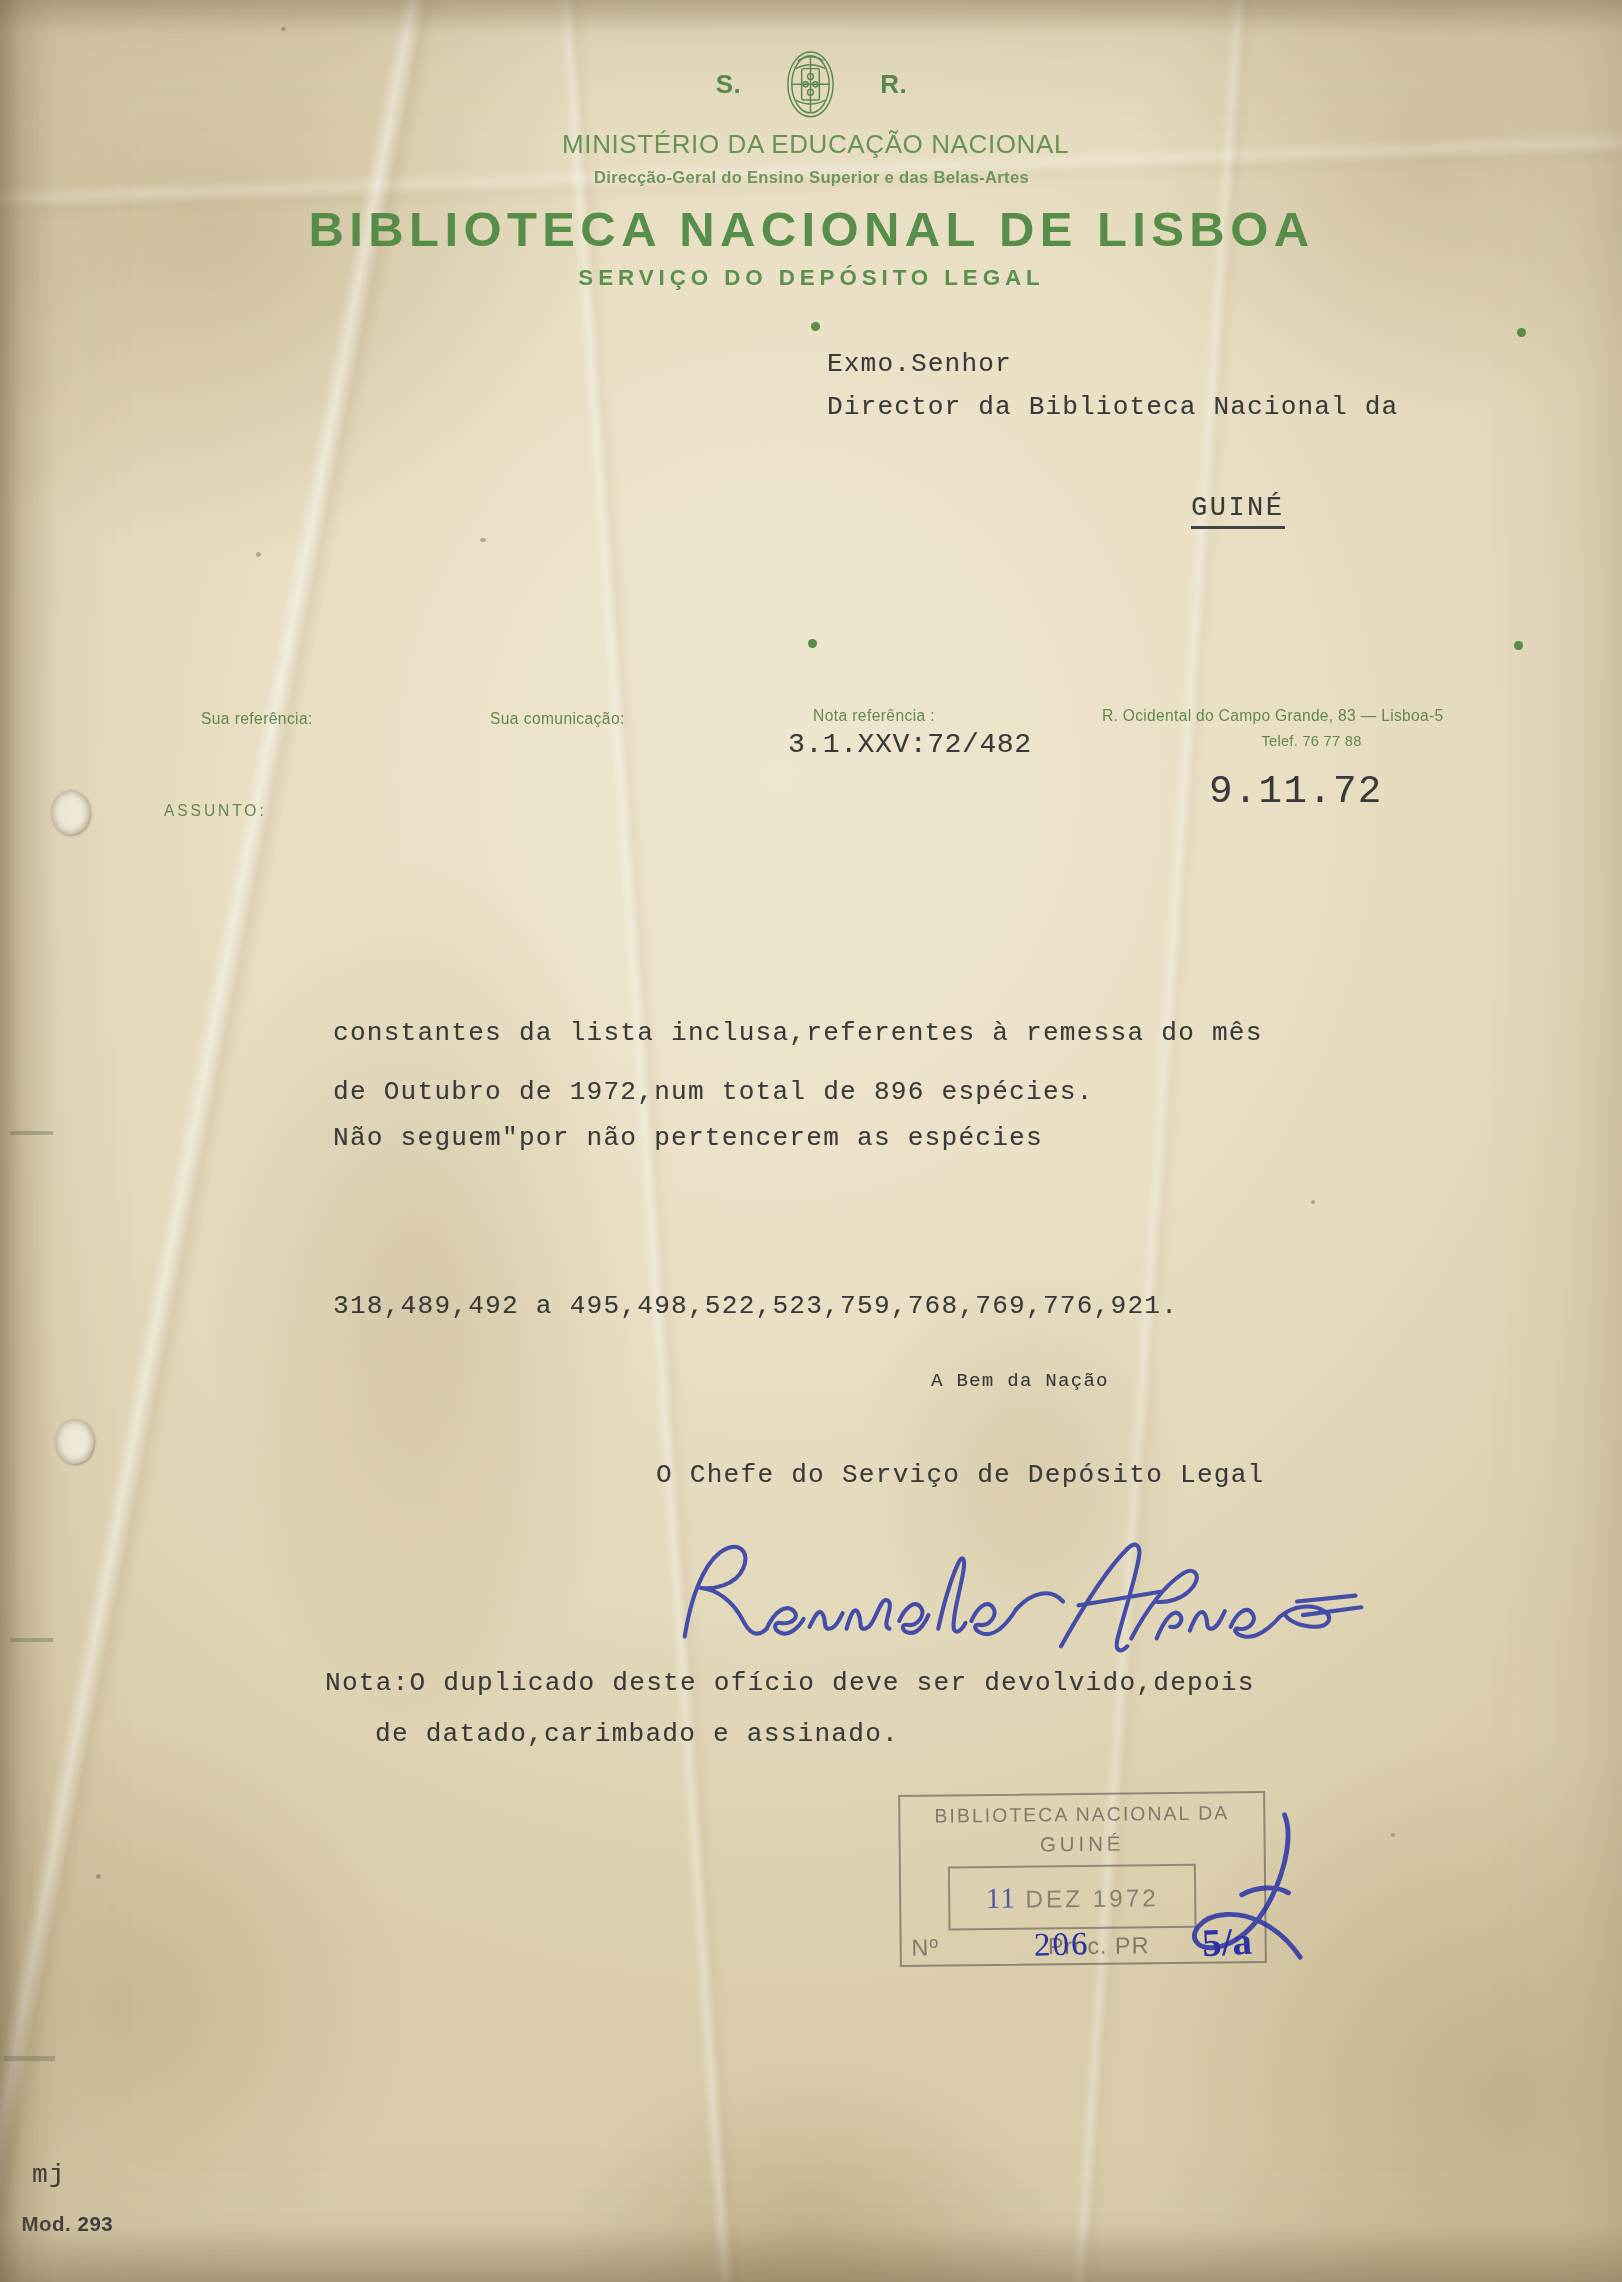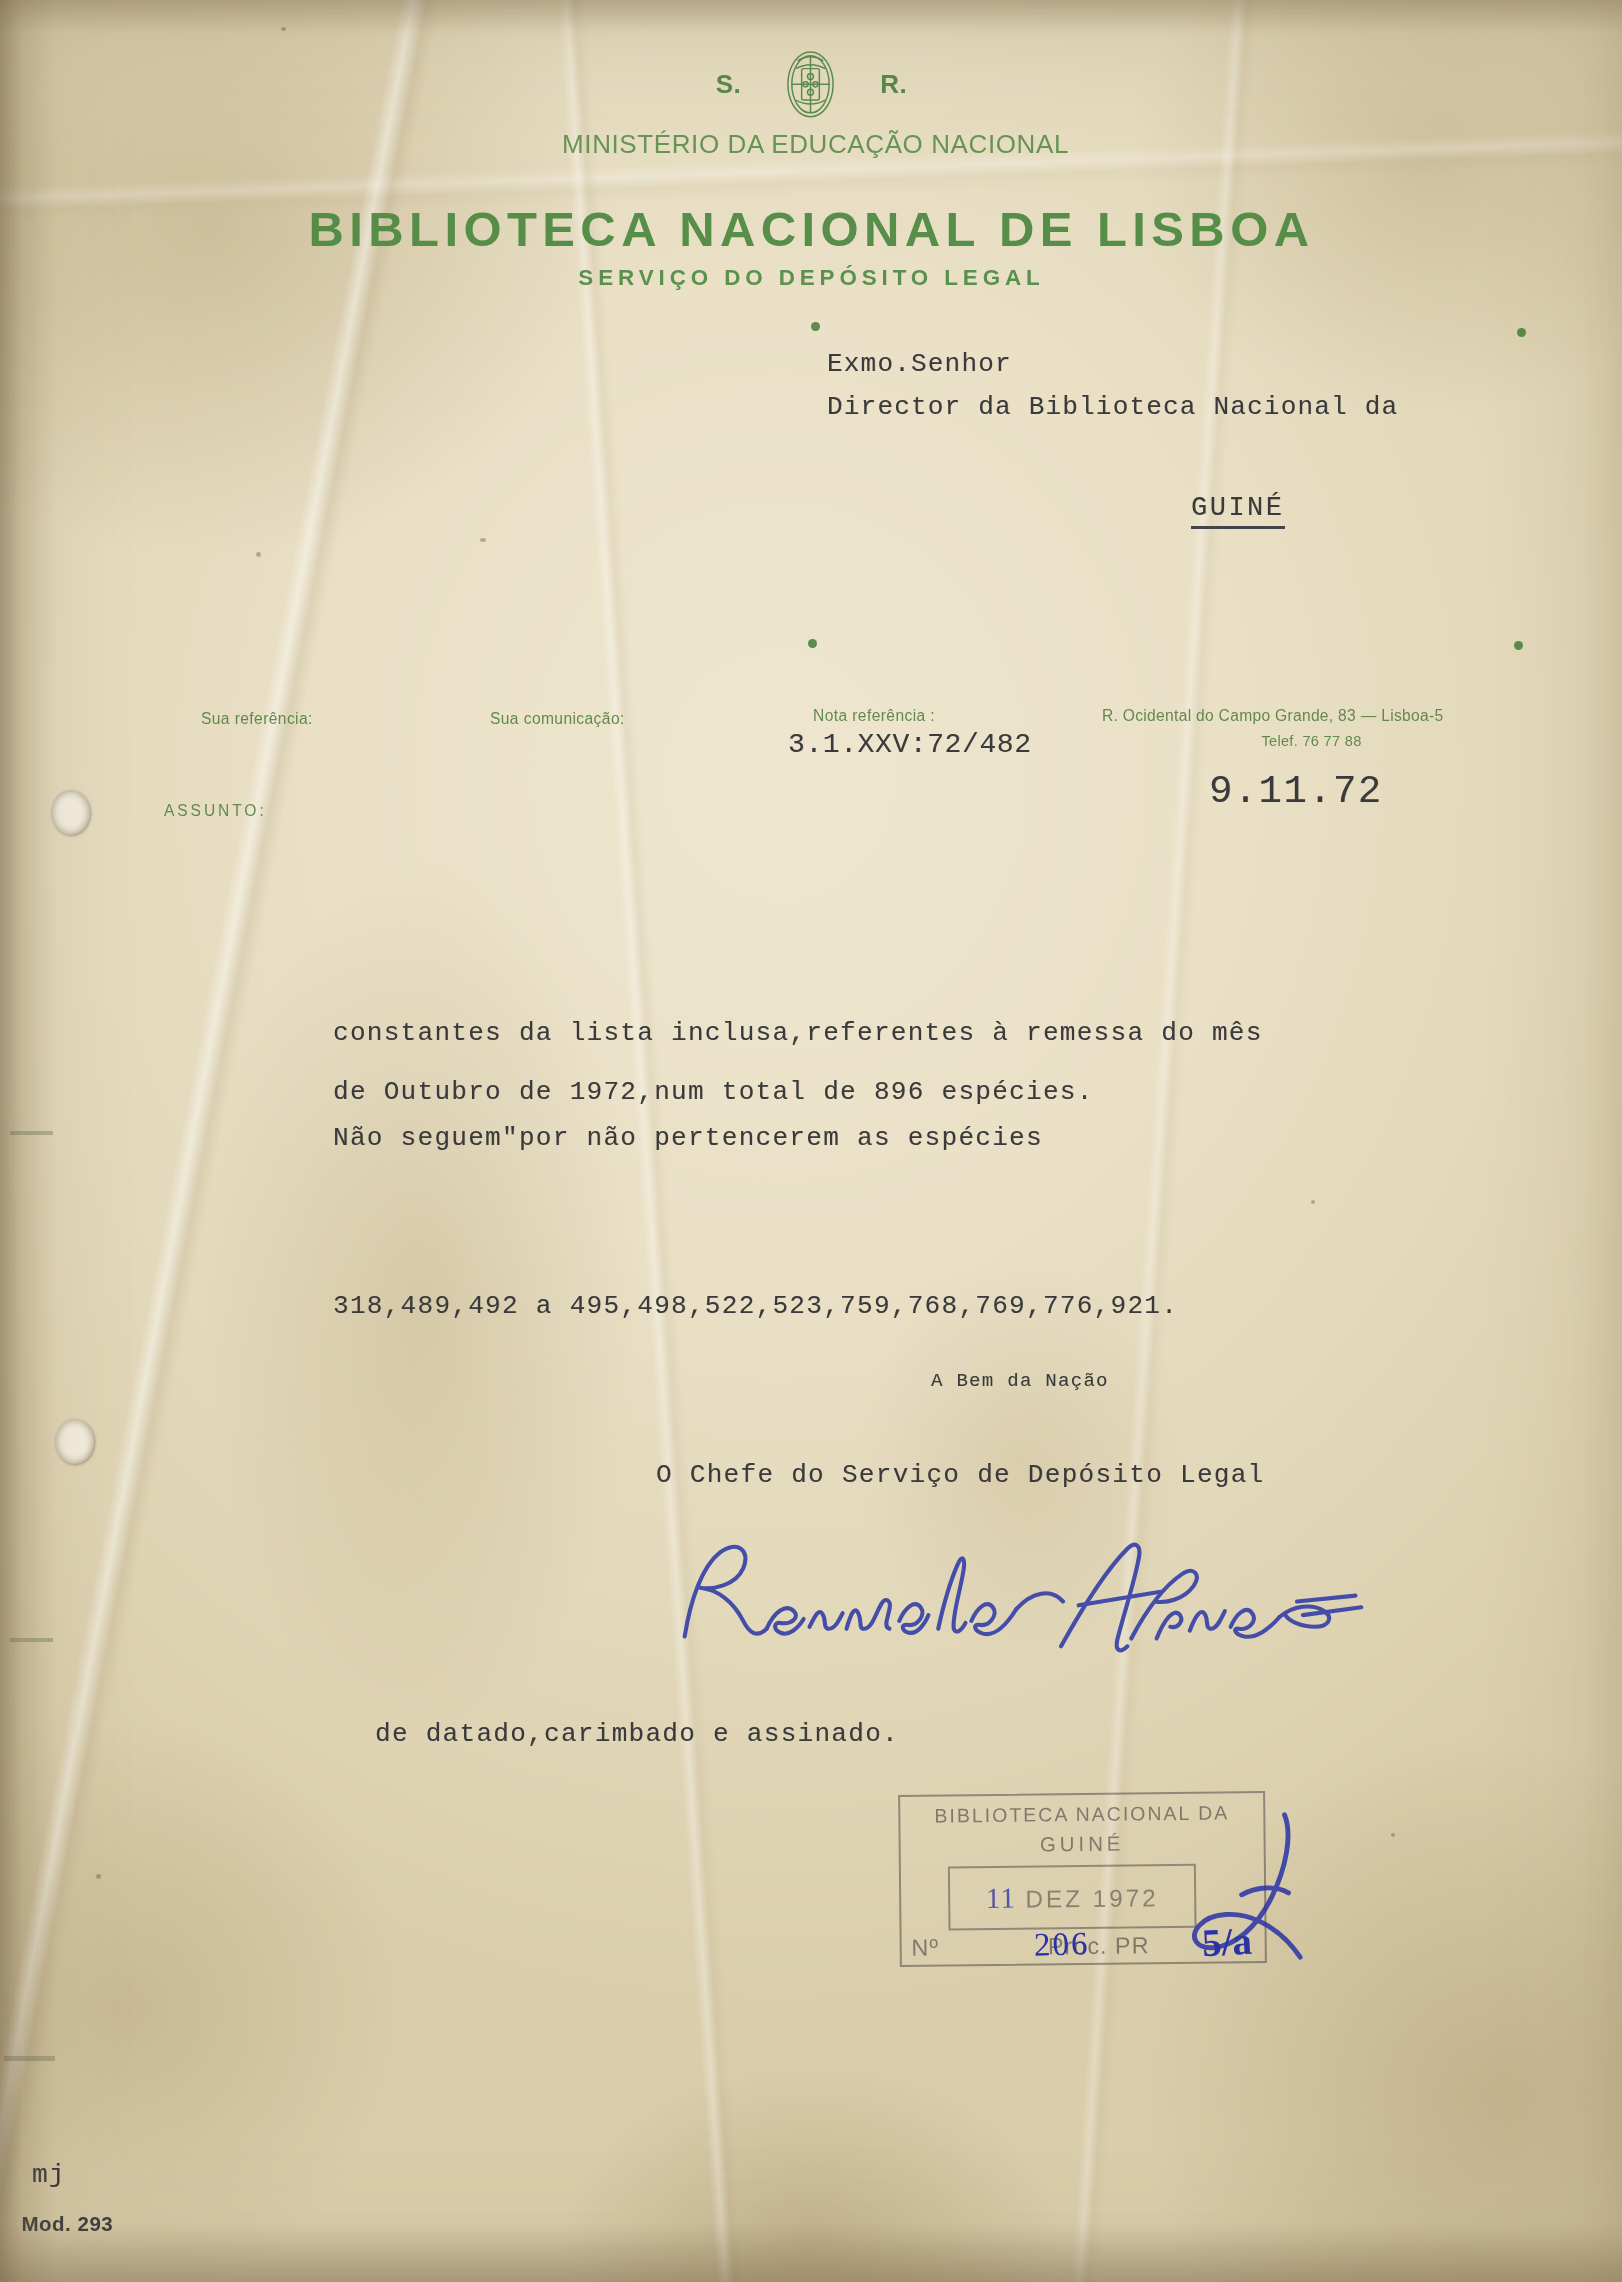--- a/index.html
+++ b/index.html
@@ -307,20 +307,21 @@
           <circle cx="24" cy="38" r="2.6"></circle>
             <circle cx="34" cy="38" r="2.6"></circle>
           <path d="M16 14 Q29 6 42 14"></path>
         </g>
       </svg>
     </span>
     <span class="crest-letter">R.</span>
   </div>
 
   <div class="ministry">MINISTÉRIO DA EDUCAÇÃO NACIONAL</div>
+  <div class="direction">Direcção-Geral do Ensino Superior e das Belas-Artes</div>
   <div class="biblioteca">BIBLIOTECA NACIONAL DE LISBOA</div>
   <div class="servico">SERVIÇO DO DEPÓSITO LEGAL</div>
 
   <div class="green-dot gd1"></div>
   <div class="green-dot gd2"></div>
   <div class="green-dot gd3"></div>
   <div class="green-dot gd4"></div>
 
   <div class="tw addr1">Exmo.Senhor</div>
   <div class="tw addr2">Director da Biblioteca Nacional da</div>
@@ -365,20 +366,21 @@
         <path d="M470 110 C 486 80, 504 56, 522 44 C 534 36, 542 44, 534 56 C 524 70, 506 74, 494 72"></path>
         <path d="M496 110 C 504 90, 514 78, 520 86 C 524 92, 518 100, 510 98"></path>
         <path d="M530 102 C 536 86, 542 78, 546 86 C 549 92, 546 100, 552 100 C 558 100, 562 90, 566 82"></path>
         <path d="M572 98 C 578 84, 588 76, 594 84 C 600 92, 590 102, 580 100 C 574 99, 576 106, 586 108 C 598 110, 612 100, 622 88"></path>
         <path d="M622 88 C 636 76, 656 74, 668 82 C 678 89, 672 98, 658 98 C 644 98, 632 92, 628 86"></path>
         <path d="M640 72 L 700 66 M646 86 L 706 78"></path>
       </g>
     </svg>
   </div>
 
+  <div class="tw note1">Nota:O duplicado deste ofício deve ser devolvido,depois</div>
   <div class="tw note2">de datado,carimbado e assinado.</div>
 
   <div class="stamp">
     <div class="stamp-inner">
       <div class="stamp-l1">BIBLIOTECA NACIONAL DA</div>
       <div class="stamp-l2">GUINÉ</div>
       <div class="stamp-datebox">
         <div class="stamp-date">
           <span class="ink">11</span>
           <span>DEZ 1972</span>

